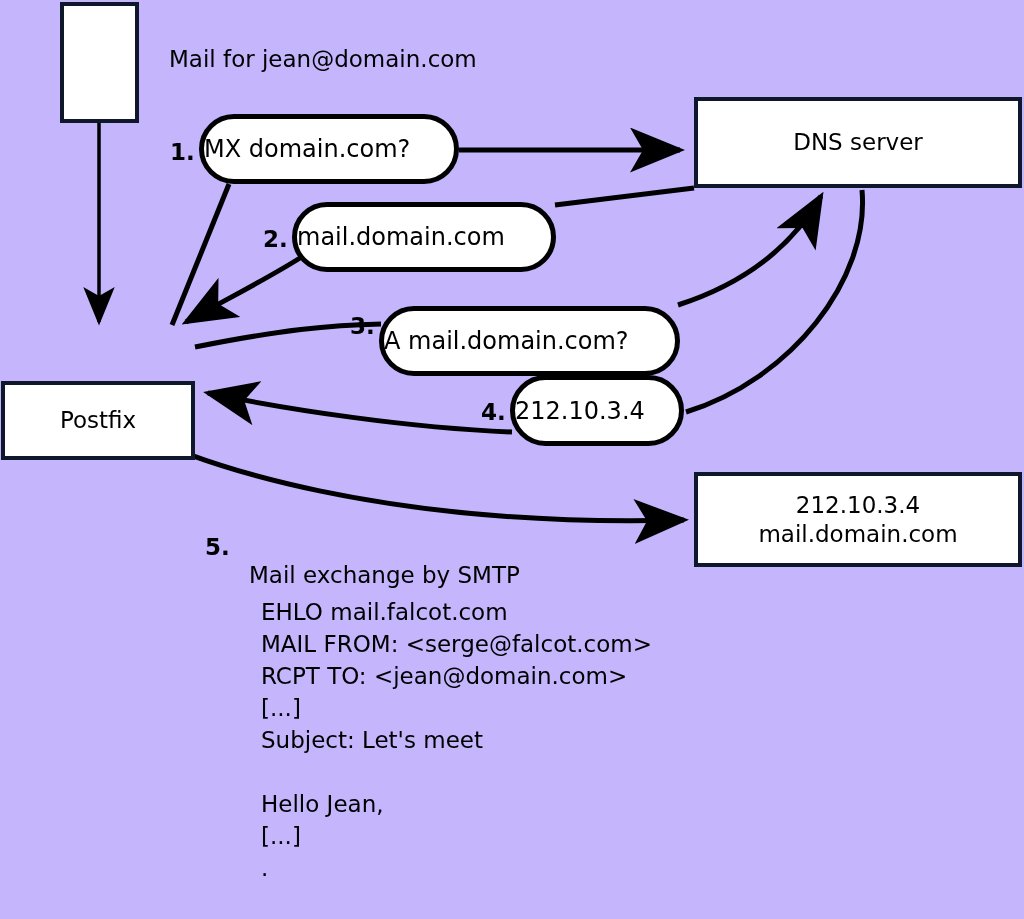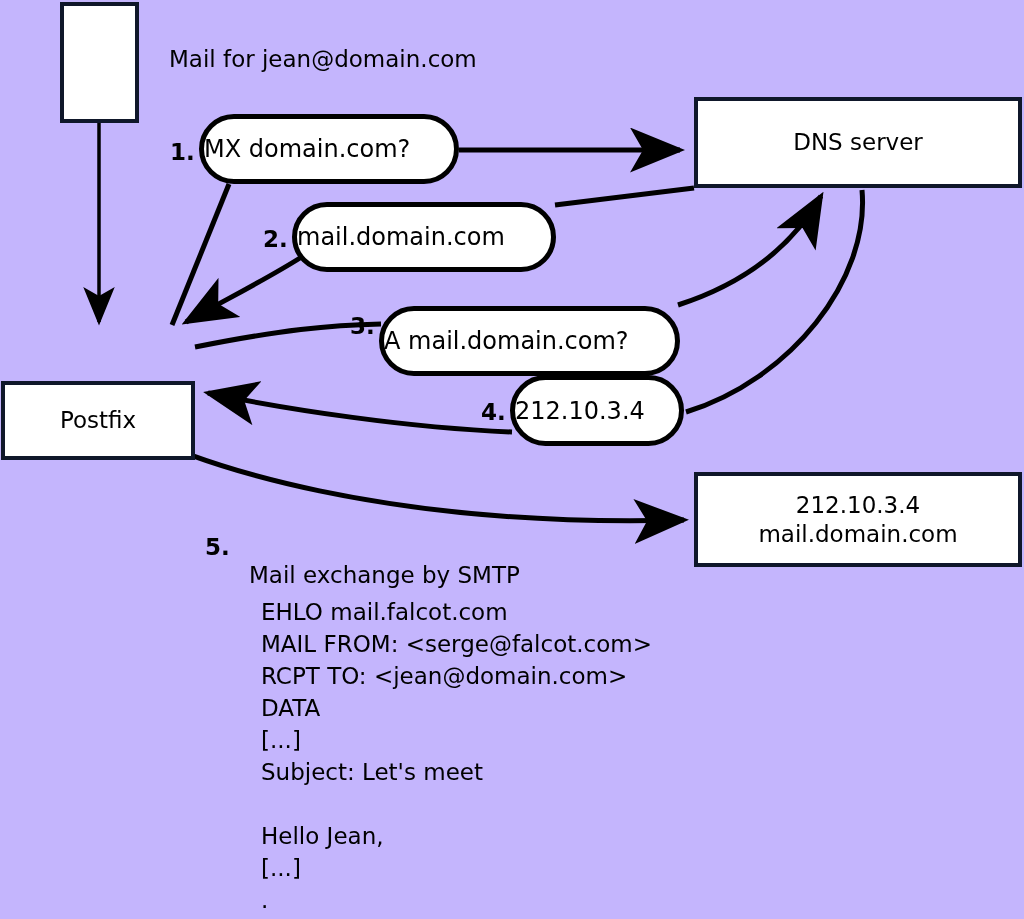--- a/index.html
+++ b/index.html
@@ -158,21 +158,20 @@
     <span>212.10.3.4</span>
   </div>
 
   <div class="step-num" style="left:205px; top:534px;">5.</div>
   <div class="smtp-label" style="left:249px; top:534px;margin-top:28px;">Mail exchange by SMTP</div>
 
   <div class="transcript" style="left:261px; top:596px;">
     <div>EHLO mail.falcot.com</div>
     <div>MAIL FROM: &lt;serge@falcot.com&gt;</div>
     <div>RCPT TO: &lt;jean@domain.com&gt;</div>
-    <div>DATA</div>
     <div>[...]</div>
     <div>Subject: Let's meet</div>
     <div class="blank-line"></div>
     <div>Hello Jean,</div>
     <div>[...]</div>
     <div>.</div>
   </div>
 
 </div>
 

